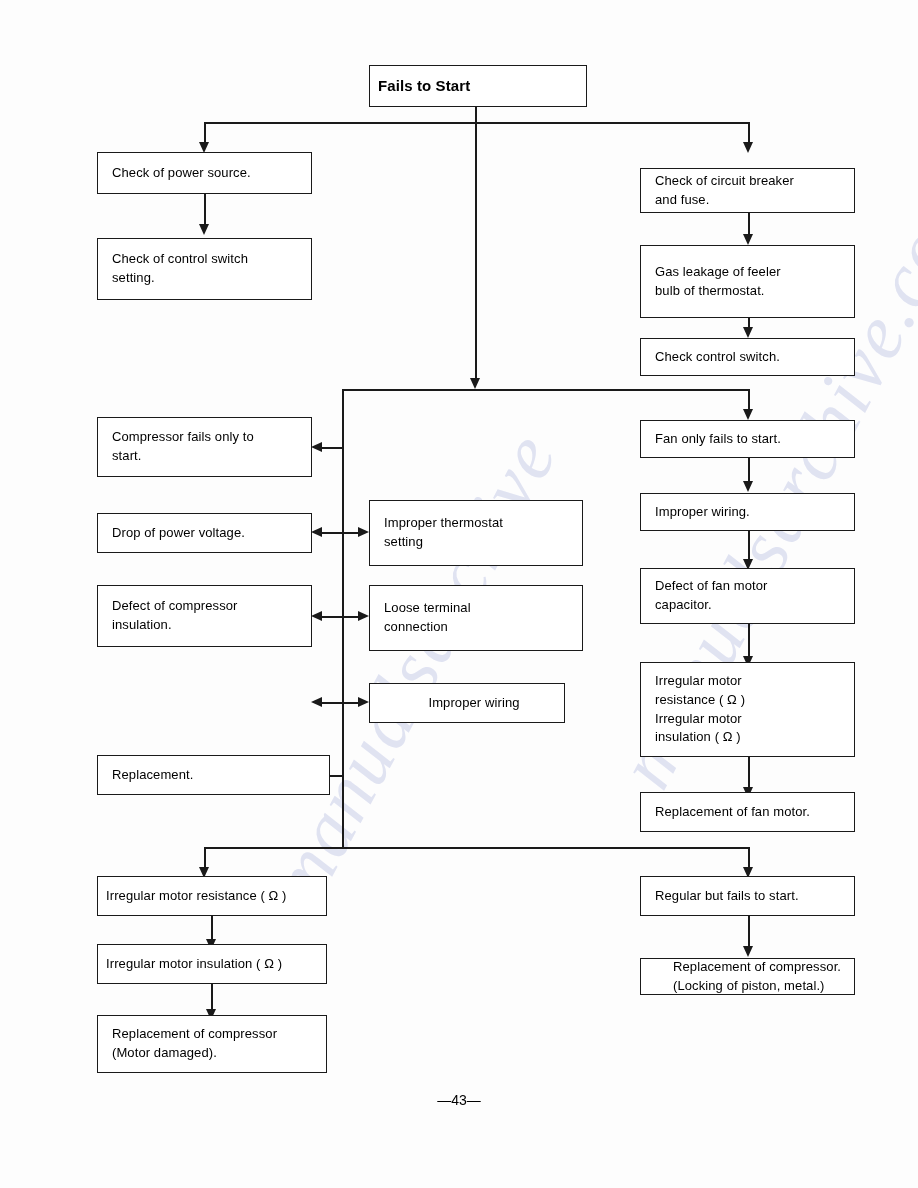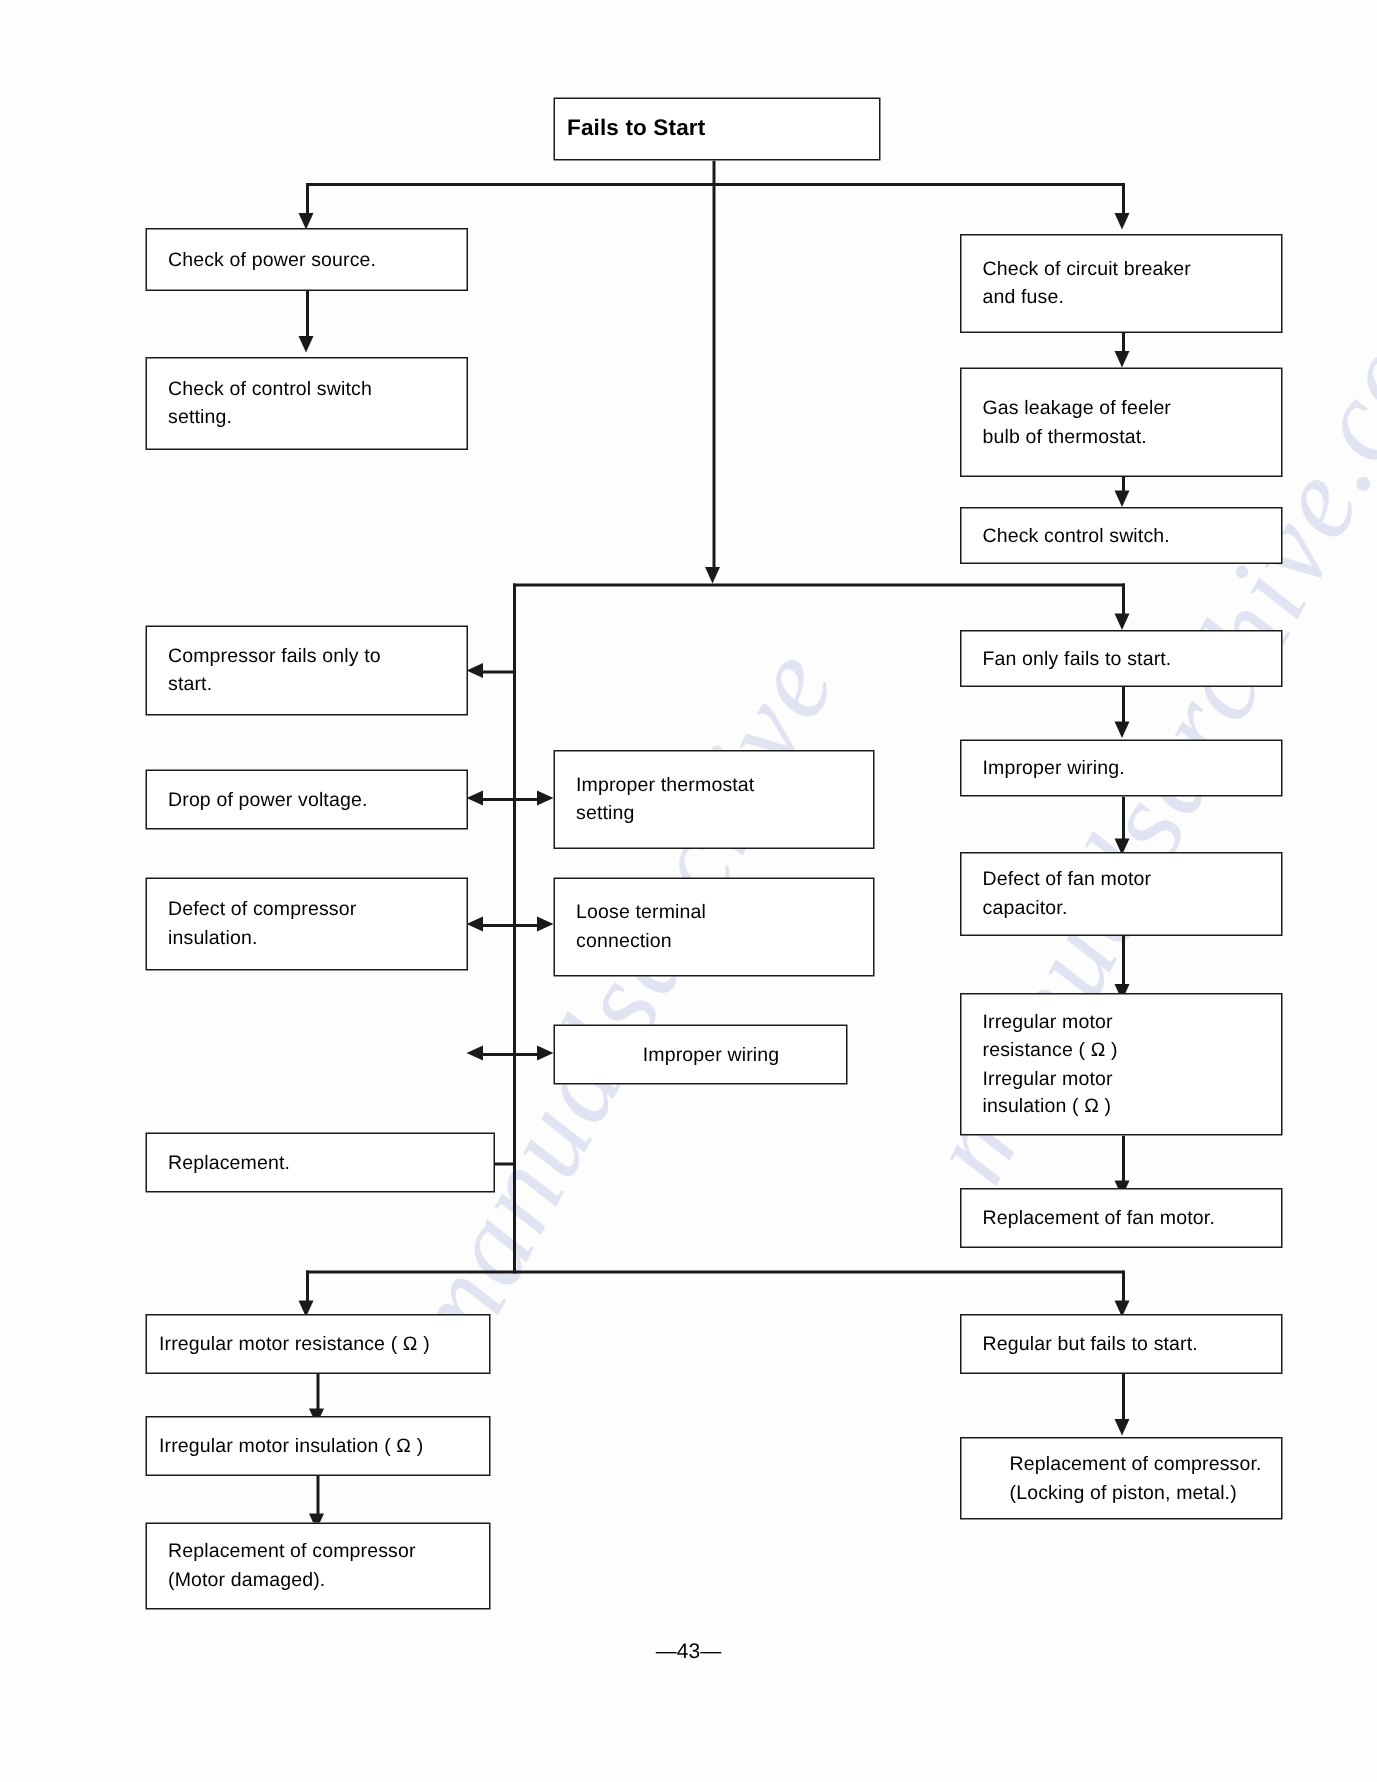--- a/index.html
+++ b/index.html
@@ -94,21 +94,21 @@
     <span class="txt">Check of power source.</span>
   </div>
   <div class="ln v" style="left:204px;top:194px;height:32px;"></div>
   <div class="ah ah-d" style="left:199px;top:224px;"></div>
 
   <div class="box" style="left:97px;top:238px;width:215px;height:62px;">
     <span class="txt">Check of control switch
 setting.</span>
   </div>
 
-  <div class="box" style="left:640px;top:156px;width:215px;height:66px;">
+  <div class="box" style="left:640px;top:168px;width:215px;height:45px;">
     <span class="txt">Check of circuit breaker
 and fuse.</span>
   </div>
   <div class="ln v" style="left:748px;top:209px;height:27px;"></div>
   <div class="ah ah-d" style="left:743px;top:234px;"></div>
 
   <div class="box" style="left:640px;top:245px;width:215px;height:73px;">
     <span class="txt">Gas leakage of feeler
 bulb of thermostat.</span>
   </div>
@@ -227,20 +227,20 @@
     <span class="txt">Replacement of compressor
 (Motor damaged).</span>
   </div>
 
   <div class="box" style="left:640px;top:876px;width:215px;height:40px;">
     <span class="txt">Regular but fails to start.</span>
   </div>
   <div class="ln v" style="left:748px;top:916px;height:32px;"></div>
   <div class="ah ah-d" style="left:743px;top:946px;"></div>
 
-  <div class="box" style="left:640px;top:958px;width:215px;height:55px;padding-left:32px;">
+  <div class="box" style="left:640px;top:958px;width:215px;height:37px;padding-left:32px;">
     <span class="txt">Replacement of compressor.
 (Locking of piston, metal.)</span>
   </div>
 
   <div id="pageno">—43—</div>
 
 </div>
 
 </body></html>

